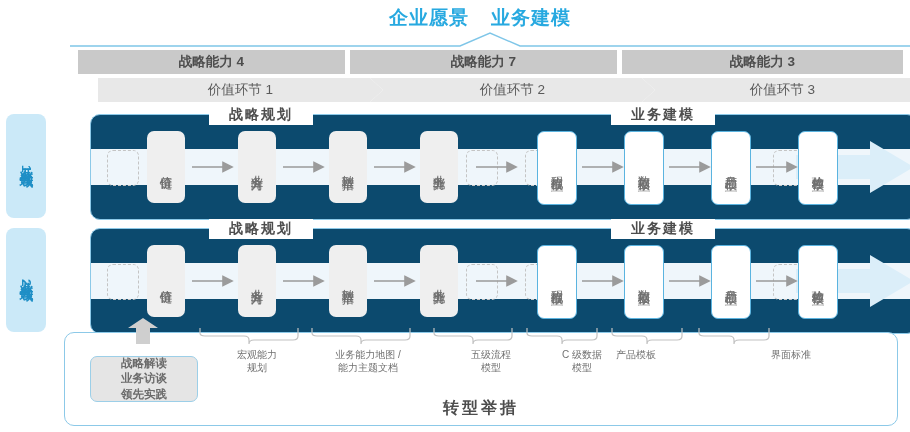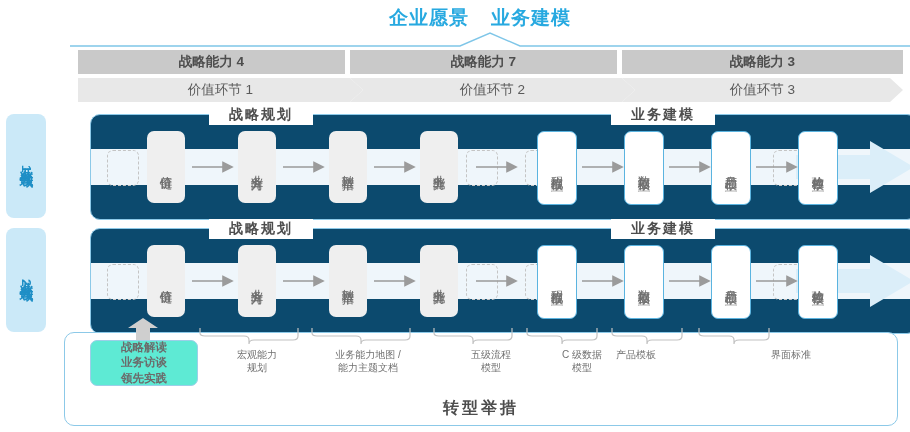--- a/index.html
+++ b/index.html
@@ -32,21 +32,21 @@
     position:absolute;top:0;height:24px;background:#c9c9c9;
     display:flex;align-items:center;justify-content:center;
     font-size:13.5px;font-weight:bold;color:#4d4d4d;white-space:nowrap;
   }
 
   
   .val-row{position:absolute;left:78px;top:78px;width:825px;height:24px;}
   .val-cell{
     position:absolute;top:0;height:24px;background:#e8e8e8;
     display:flex;align-items:center;justify-content:center;
-    font-size:13.5px;color:#5a5a5a;white-space:nowrap;
+    font-size:13.5px;color:#5a5a5a;white-space:nowrap;margin-left:20px;
   }
 
   
   .domain-lab{
     position:absolute;left:6px;width:40px;
     background:#cbe9f8;border-radius:8px;
     display:flex;align-items:center;justify-content:center;
     color:#1f8fc6;font-weight:bold;font-size:13.5px;
     writing-mode:vertical-rl;text-orientation:upright;
     letter-spacing:2px;line-height:1.05;
@@ -99,22 +99,22 @@
   }
   .tool-title{
     position:absolute;left:0;right:0;bottom:6px;text-align:center;
     font-size:16px;font-weight:bold;color:#4d4d4d;letter-spacing:3px;
   }
   .tool-lab{
     position:absolute;text-align:center;font-size:10px;
     line-height:1.32;color:#707070;white-space:nowrap;
   }
   .tool-first{
-    position:absolute;left:90px;top:340px;width:106px;height:44px;
-    border:1.2px solid #9ccfe8;border-radius:7px;background:#5eead4;
+    position:absolute;left:90px;top:356px;width:106px;height:44px;
+    border:1.2px solid #9ccfe8;border-radius:7px;background:#e5e5e5;
     display:flex;align-items:center;justify-content:center;
     font-size:11.5px;line-height:1.34;color:#6b6b6b;font-weight:bold;
     text-align:center;
   }
 </style>
 </head>
 <body>
 
 <div class="stage">
 

